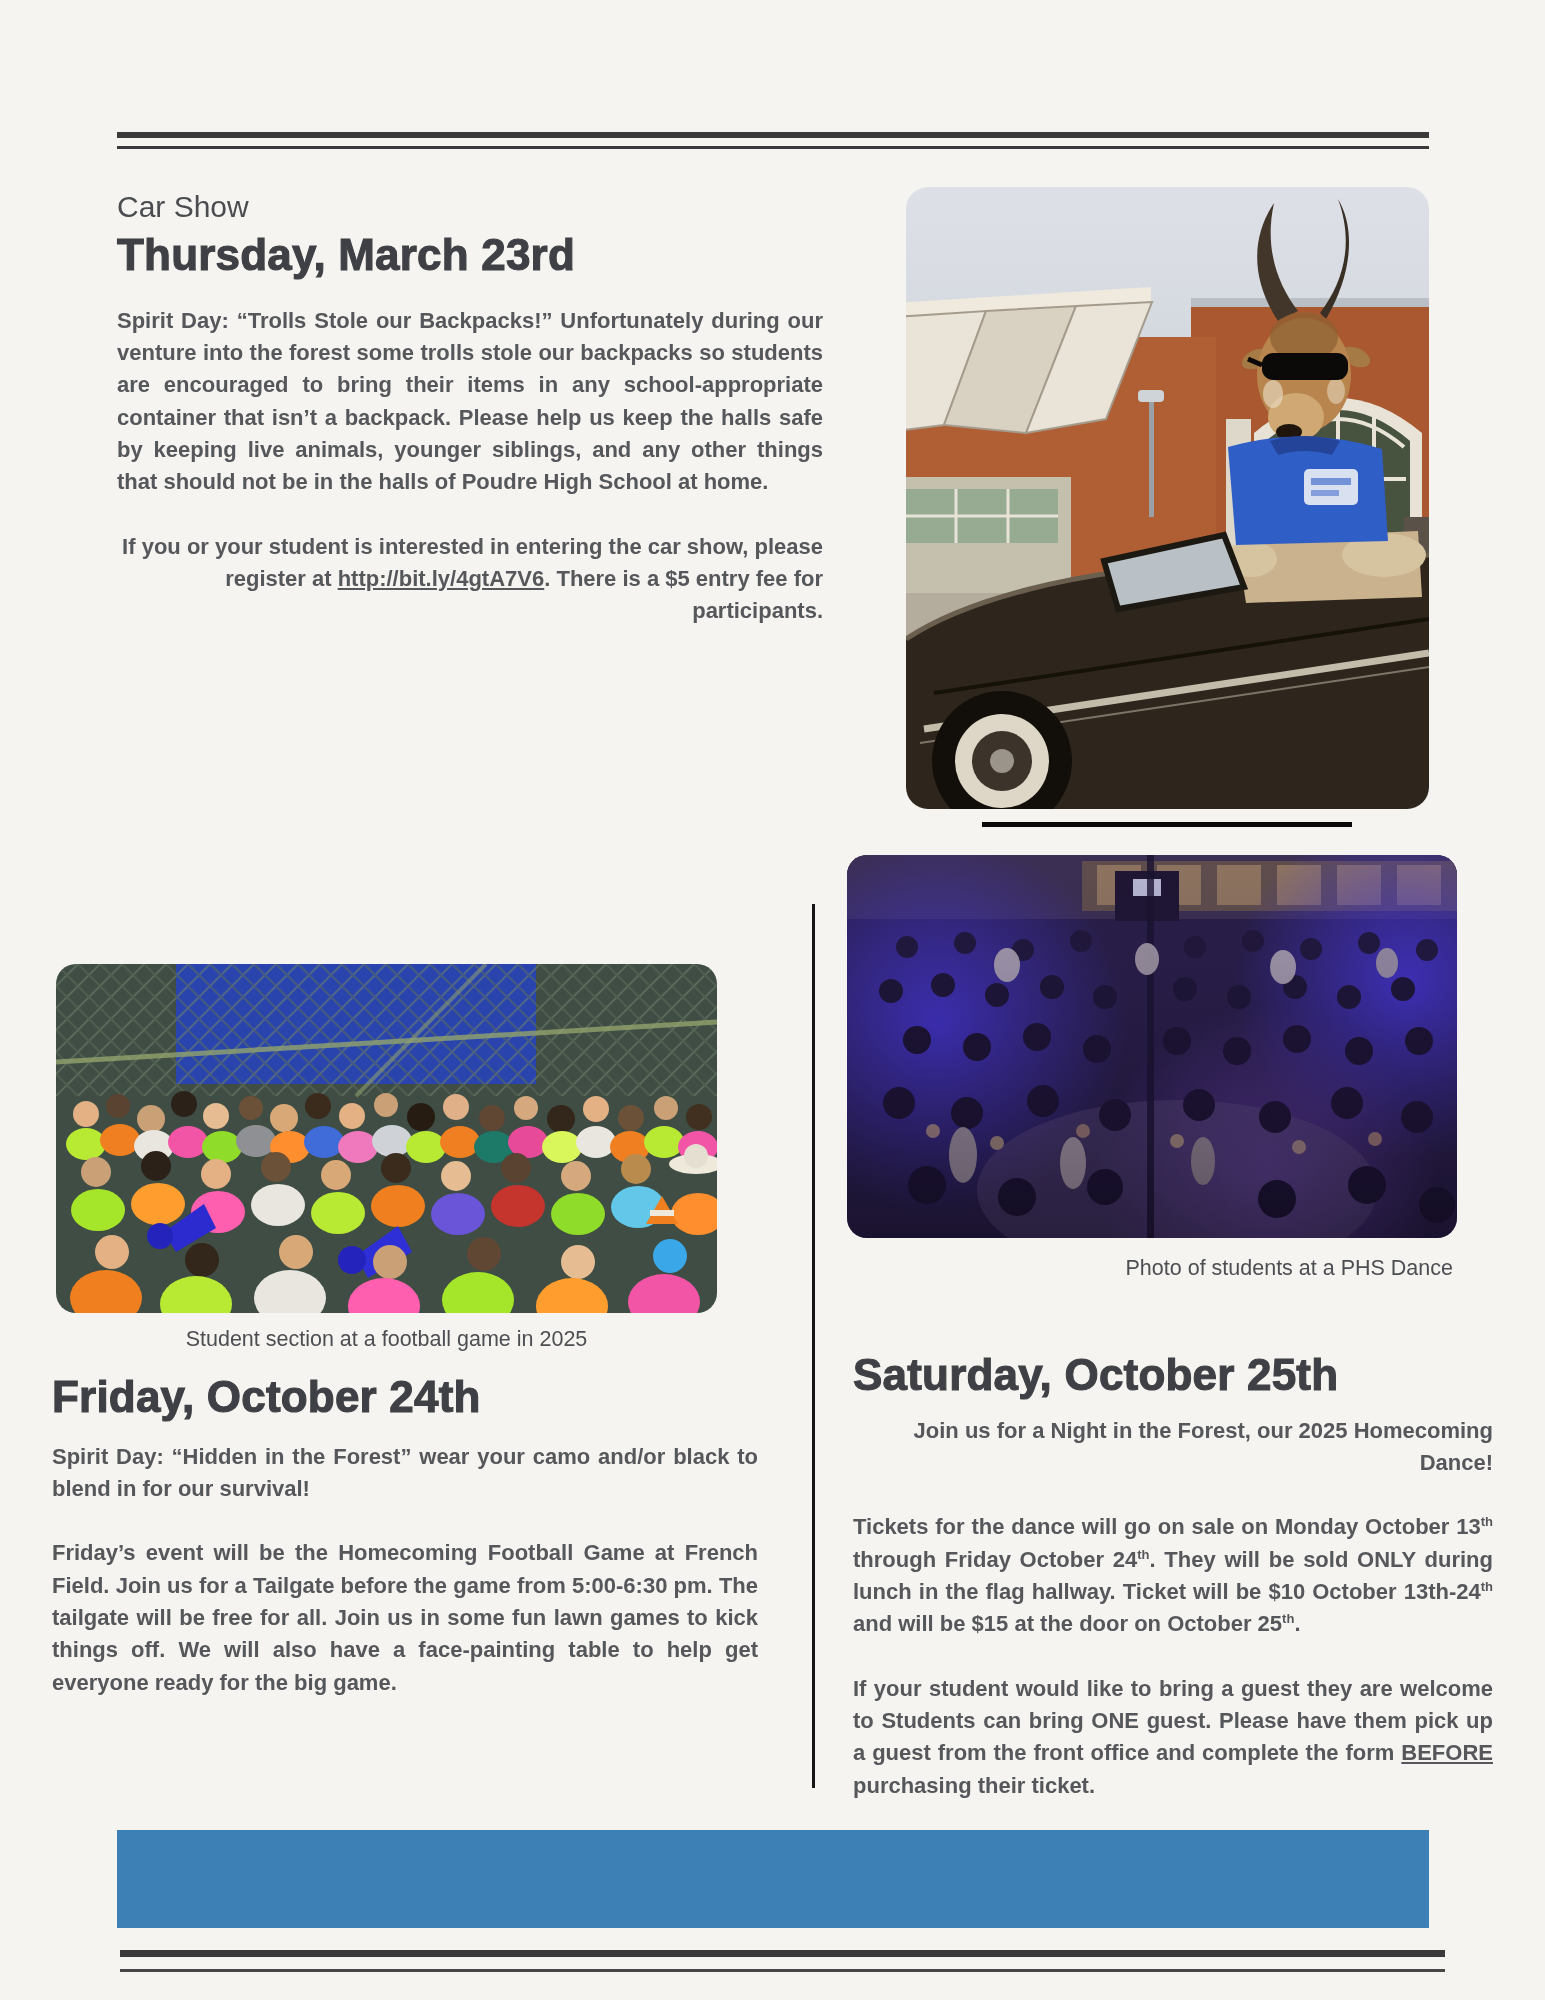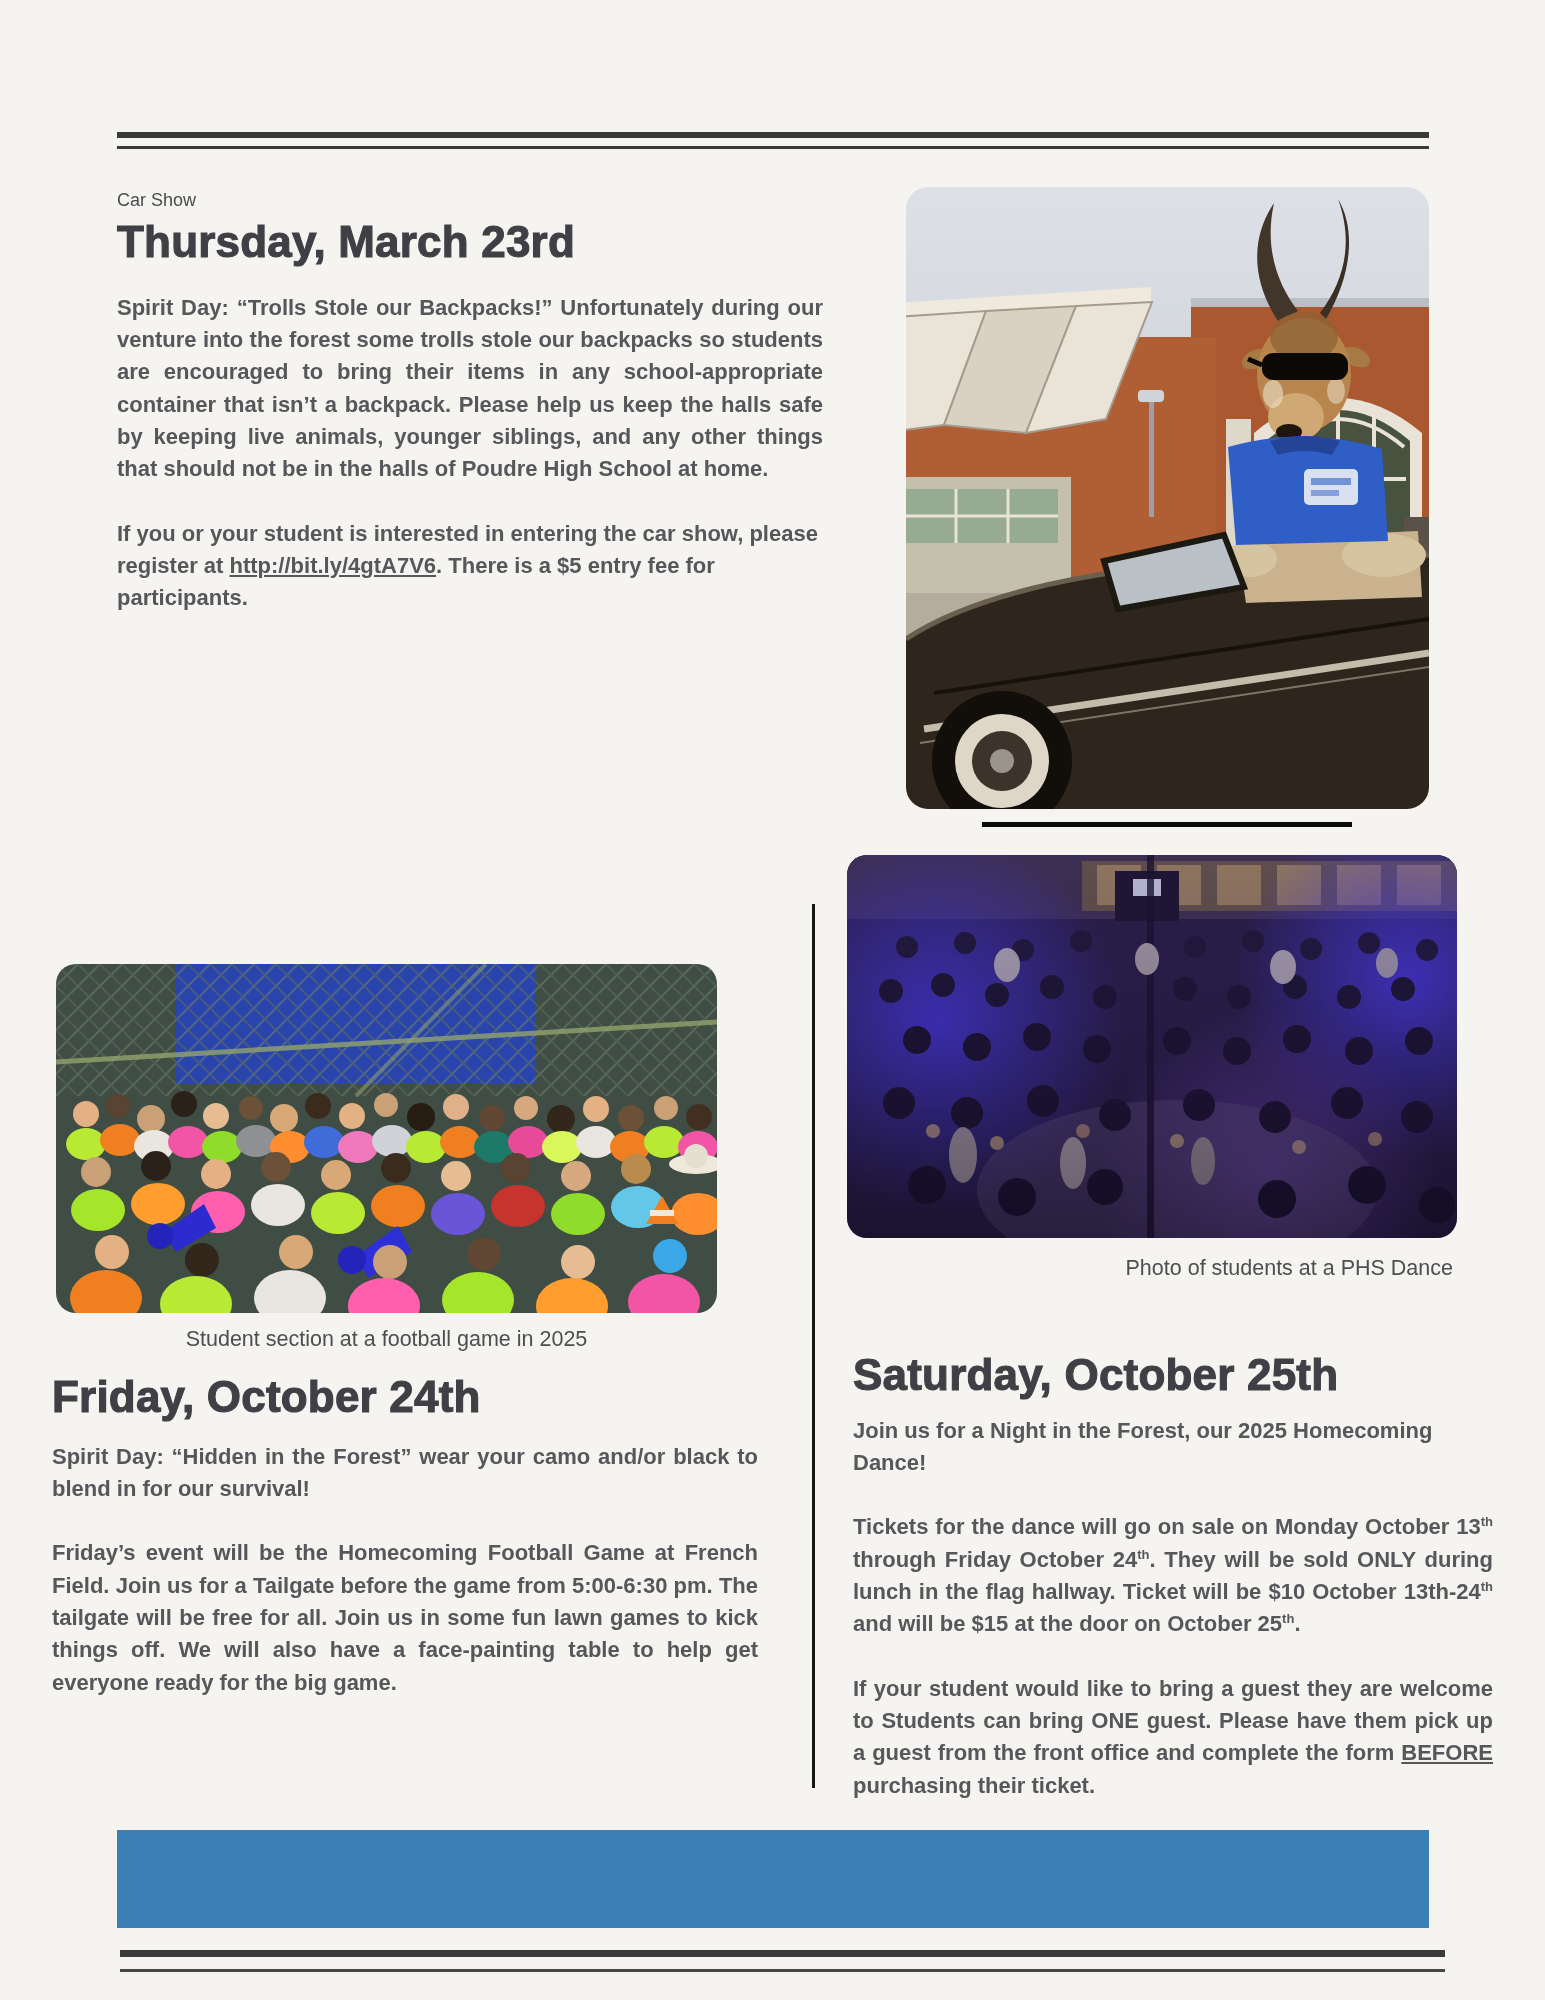--- a/index.html
+++ b/index.html
@@ -5,26 +5,26 @@
   html,body{margin:0;padding:0;background:#e9e8e5;}
   .page{position:relative;width:1545px;height:2000px;margin:0 auto;background:#f5f4f1;
         font-family:"Liberation Sans","DejaVu Sans",sans-serif;overflow:hidden;}
   .rule{position:absolute;background:#3a3a3a;}
   .rule-top-thick{left:117px;top:132px;width:1312px;height:6px;}
   .rule-top-thin{left:117px;top:146px;width:1312px;height:3px;}
   .rule-bottom-thick{left:120px;top:1950px;width:1325px;height:7px;}
   .rule-bottom-thin{left:120px;top:1969px;width:1325px;height:3px;background:#474747;}
   .blue-bar{position:absolute;left:117px;top:1830px;width:1312px;height:98px;background:#3d80b5;}
 
-  .kicker{font-size:18px;color:#4b4c50;margin:0 0 6px 0;}
+  .kicker{font-size:30px;color:#4b4c50;margin:0 0 6px 0;}
   .heading{font-size:44px;line-height:1.15;font-weight:800;color:#3f4045;margin:0;
            -webkit-text-stroke:1.1px #3f4045;letter-spacing:.2px;}
   .bodytext p{font-size:22px;line-height:1.47;color:#56575b;text-align:justify;margin:0 0 32px 0;font-weight:bold;}
   .bodytext p:last-child{margin-bottom:0;}
-  .bodytext .noj{text-align:left;}
+  .bodytext .noj{text-align:right;}
   .link{color:#56575b;text-decoration:underline;}
   .u{text-decoration:underline;}
   sup{font-size:13px;line-height:0;vertical-align:super;}
 
   .thursday-col{position:absolute;left:117px;top:190px;width:706px;}
   .thursday-col .heading{margin-bottom:24px;}
   .friday-col{position:absolute;left:52px;top:1372px;width:706px;}
   .friday-col .heading{margin-bottom:18px;}
   .saturday-col{position:absolute;left:853px;top:1350px;width:640px;}
   .saturday-col .heading{margin-bottom:14px;}

